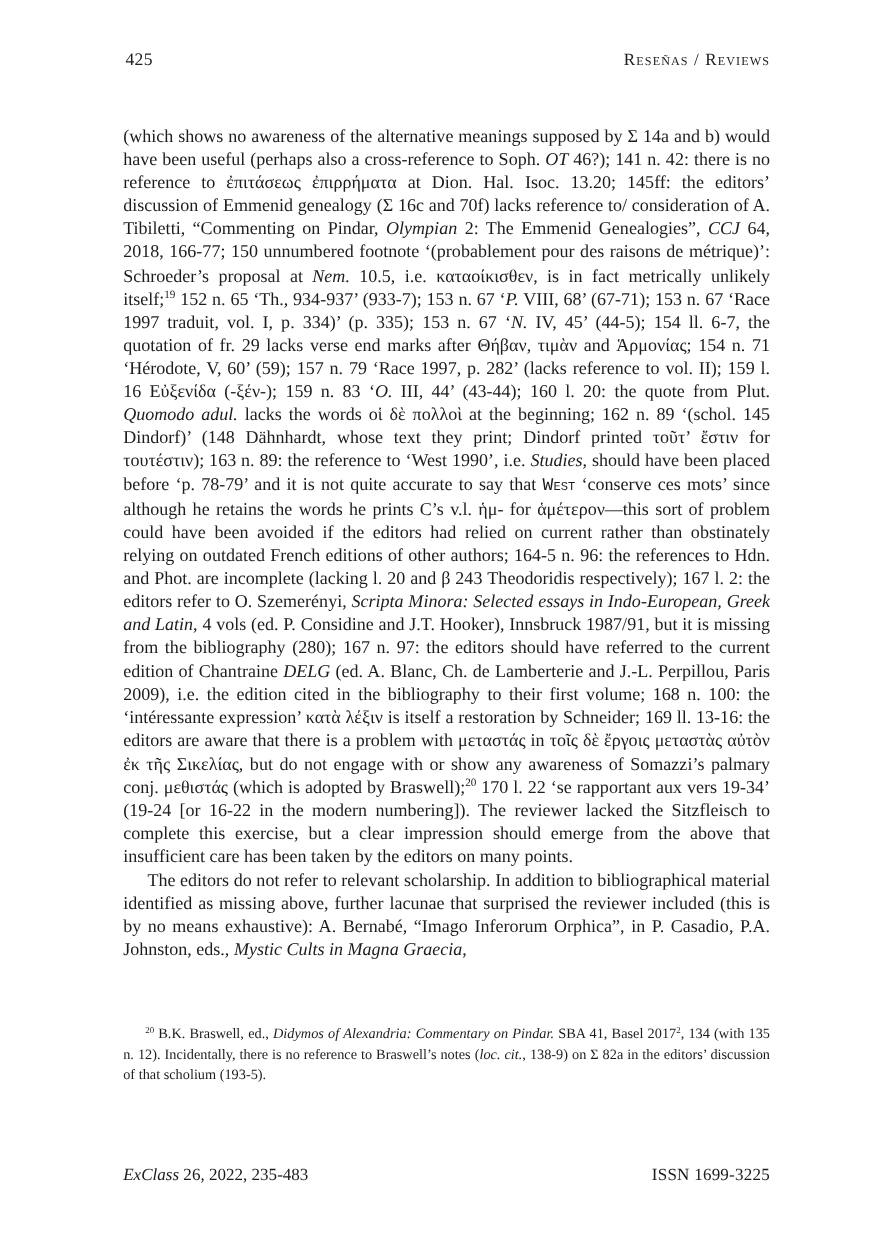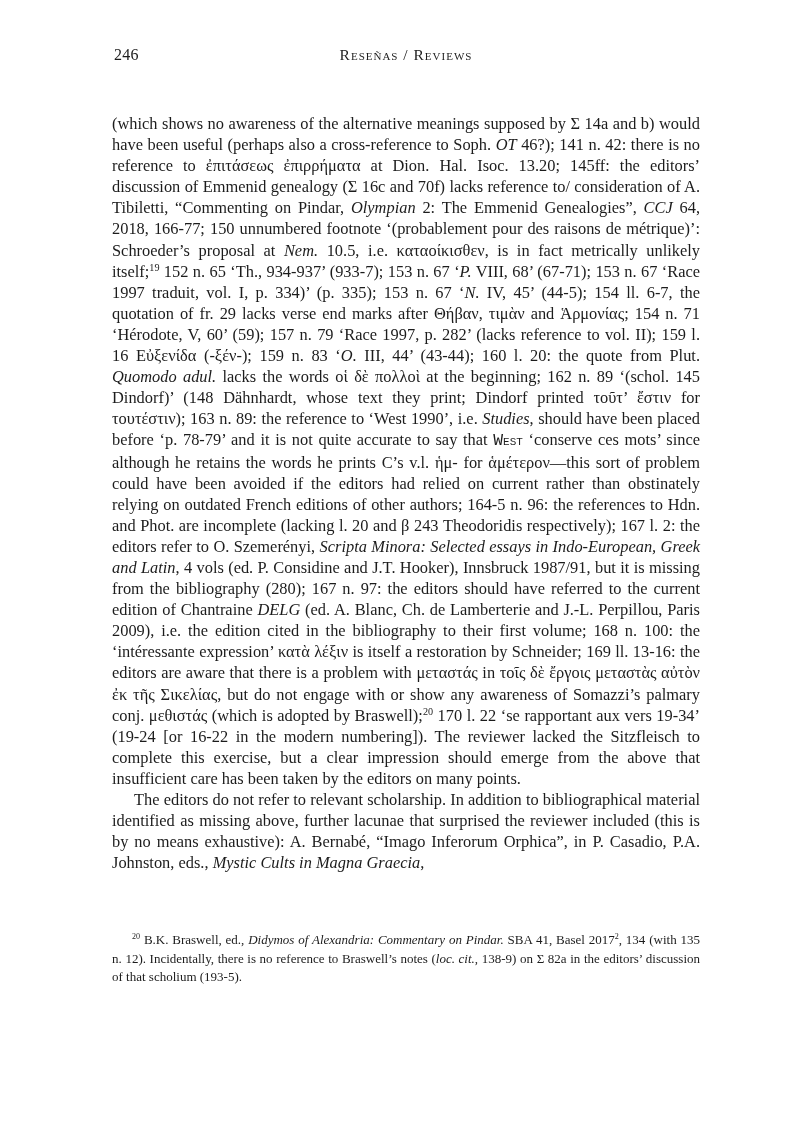--- a/index.html
+++ b/index.html
@@ -12,21 +12,21 @@
     overflow: hidden;
   }
   .page { position: absolute; inset: 0; background: #fff; }
 
   .header {
     position: absolute; left: 112px; top: 46px; width: 588px;
     font-size: 16px;
   }
   .page-num { position: absolute; left: 2px; top: 0; letter-spacing: 0.3px; }
   .running-title {
-    text-align: center;
+    text-align: right;
     font-variant: small-caps;
     letter-spacing: 1px;
     font-size: 15.5px;
   }
 
   .body-text {
     position: absolute; left: 112px; top: 113px; width: 588px;
     font-size: 16.4px; line-height: 21.1px;
     text-align: justify;
   }
@@ -49,27 +49,31 @@
 
   .sup { vertical-align: super; font-size: 0.62em; line-height: 0; }
   .sc { font-variant: small-caps; font-family: Liberation Mono, monospace; }
 </style>
 </head>
 <body>
 
 <div class="page">
 
   <div class="header">
-    <span class="page-num">246</span>
+    <span class="page-num">425</span>
     <div class="running-title">Reseñas / Reviews</div>
   </div>
 
   <div class="body-text">
     <p class="para no-indent"><span>(which shows no awareness of the alternative meanings supposed by Σ 14a and b) would have been useful (perhaps also a cross-reference to Soph. </span><span style="font-style: italic;">OT</span><span> 46?); 141 n. 42: there is no reference to ἐπιτάσεως ἐπιρρήματα at Dion. Hal. Isoc. 13.20; 145ff: the editors’ discussion of Emmenid genealogy (Σ 16c and 70f) lacks reference to/ consideration of A. Tibiletti, “Commenting on Pindar, </span><span style="font-style: italic;">Olympian</span><span> 2: The Emmenid Genealogies”, </span><span style="font-style: italic;">CCJ</span><span> 64, 2018, 166-77; 150 unnumbered footnote ‘(probablement pour des raisons de métrique)’: Schroeder’s proposal at </span><span style="font-style: italic;">Nem.</span><span> 10.5, i.e. καταοίκισθεν, is in fact metrically unlikely itself;</span><span class="sup">19</span><span> 152 n. 65 ‘Th., 934-937’ (933-7); 153 n. 67 ‘</span><span style="font-style: italic;">P.</span><span> VIII, 68’ (67-71); 153 n. 67 ‘Race 1997 traduit, vol. I, p. 334)’ (p. 335); 153 n. 67 ‘</span><span style="font-style: italic;">N.</span><span> IV, 45’ (44-5); 154 ll. 6-7, the quotation of fr. 29 lacks verse end marks after Θήβαν, τιμὰν and Ἁρμονίας; 154 n. 71 ‘Hérodote, V, 60’ (59); 157 n. 79 ‘Race 1997, p. 282’ (lacks reference to vol. II); 159 l. 16 Εὐξενίδα (-ξέν-); 159 n. 83 ‘</span><span style="font-style: italic;">O.</span><span> III, 44’ (43-44); 160 l. 20: the quote from Plut. </span><span style="font-style: italic;">Quomodo adul.</span><span> lacks the words οἱ δὲ πολλοὶ at the beginning; 162 n. 89 ‘(schol. 145 Dindorf)’ (148 Dähnhardt, whose text they print; Dindorf printed τοῦτ’ ἔστιν for τουτέστιν); 163 n. 89: the reference to ‘West 1990’, i.e. </span><span style="font-style: italic;">Studies</span><span>, should have been placed before ‘p. 78-79’ and it is not quite accurate to say that </span><span class="sc">West</span><span> ‘conserve ces mots’ since although he retains the words he prints C’s v.l. ἡμ- for ἁμέτερον—this sort of problem could have been avoided if the editors had relied on current rather than obstinately relying on outdated French editions of other authors; 164-5 n. 96: the references to Hdn. and Phot. are incomplete (lacking l. 20 and β 243 Theodoridis respectively); 167 l. 2: the editors refer to O. Szemerényi, </span><span style="font-style: italic;">Scripta Minora: Selected essays in Indo-European, Greek and Latin</span><span>, 4 vols (ed. P. Considine and J.T. Hooker), Innsbruck 1987/91, but it is missing from the bibliography (280); 167 n. 97: the editors should have referred to the current edition of Chantraine </span><span style="font-style: italic;">DELG</span><span> (ed. A. Blanc, Ch. de Lamberterie and J.-L. Perpillou, Paris 2009), i.e. the edition cited in the bibliography to their first volume; 168 n. 100: the ‘intéressante expression’ κατὰ λέξιν is itself a restoration by Schneider; 169 ll. 13-16: the editors are aware that there is a problem with μεταστάς in τοῖς δὲ ἔργοις μεταστὰς αὐτὸν ἐκ τῆς Σικελίας, but do not engage with or show any awareness of Somazzi’s palmary conj. μεθιστάς (which is adopted by Braswell);</span><span class="sup">20</span><span> 170 l. 22 ‘se rapportant aux vers 19-34’ (19-24 [or 16-22 in the modern numbering]). The reviewer lacked the Sitzfleisch to complete this exercise, but a clear impression should emerge from the above that insufficient care has been taken by the editors on many points.</span></p>
     <p class="para indent"><span>The editors do not refer to relevant scholarship. In addition to bibliographical material identified as missing above, further lacunae that surprised the reviewer included (this is by no means exhaustive): A. Bernabé, “Imago Inferorum Orphica”, in P. Casadio, P.A. Johnston, eds., </span><span style="font-style: italic;">Mystic Cults in Magna Graecia</span><span>,</span></p>
   </div>
 
   <div class="footnotes">
     <p class="footnote"><span class="sup">20</span><span> B.K. Braswell, ed., </span><span style="font-style: italic;">Didymos of Alexandria: Commentary on Pindar.</span><span> SBA 41, Basel 2017</span><span class="sup">2</span><span>, 134 (with 135 n. 12). Incidentally, there is no reference to Braswell’s notes (</span><span style="font-style: italic;">loc. cit.</span><span>, 138-9) on Σ 82a in the editors’ discussion of that scholium (193-5).</span></p>
   </div>
 
+  <div class="footer">
+    <span class="footer-left"><span style="font-style: italic;">ExClass</span><span> 26, 2022, 235-483</span></span>
+    <span class="footer-right">ISSN 1699-3225</span>
+  </div>
 
 </div>
 
 </body></html>

